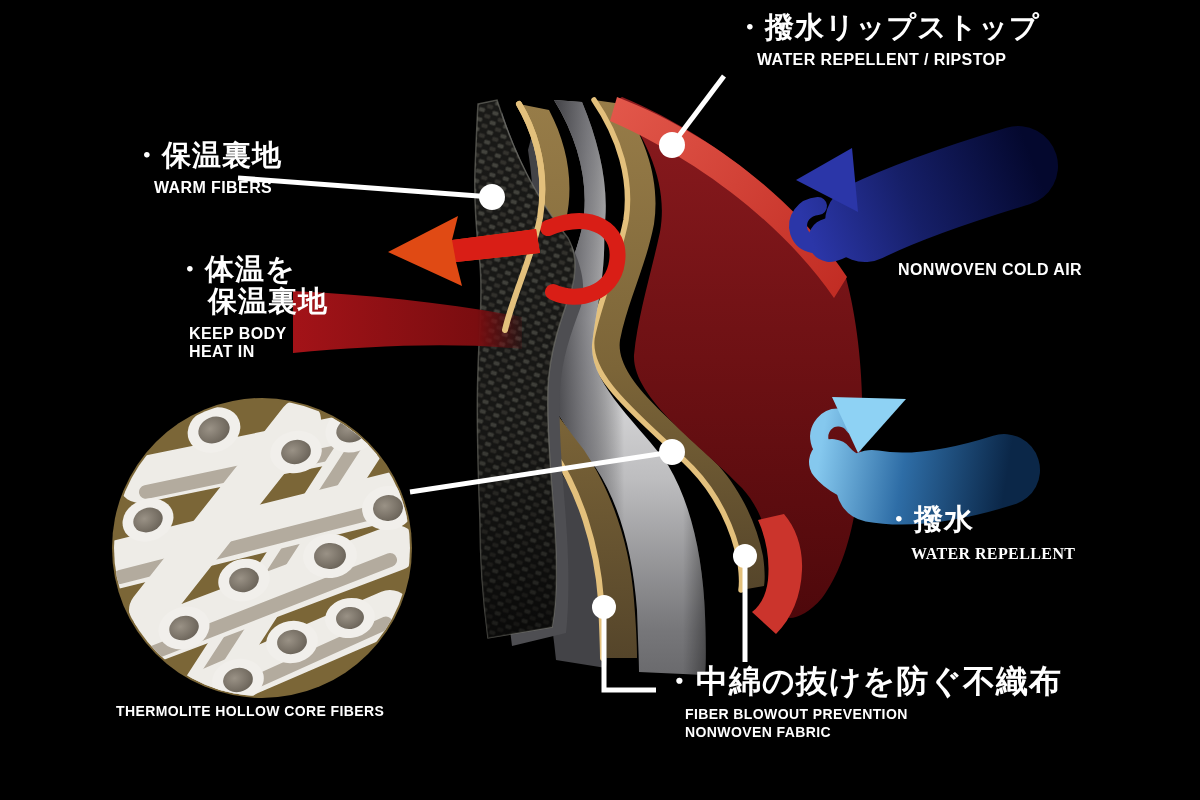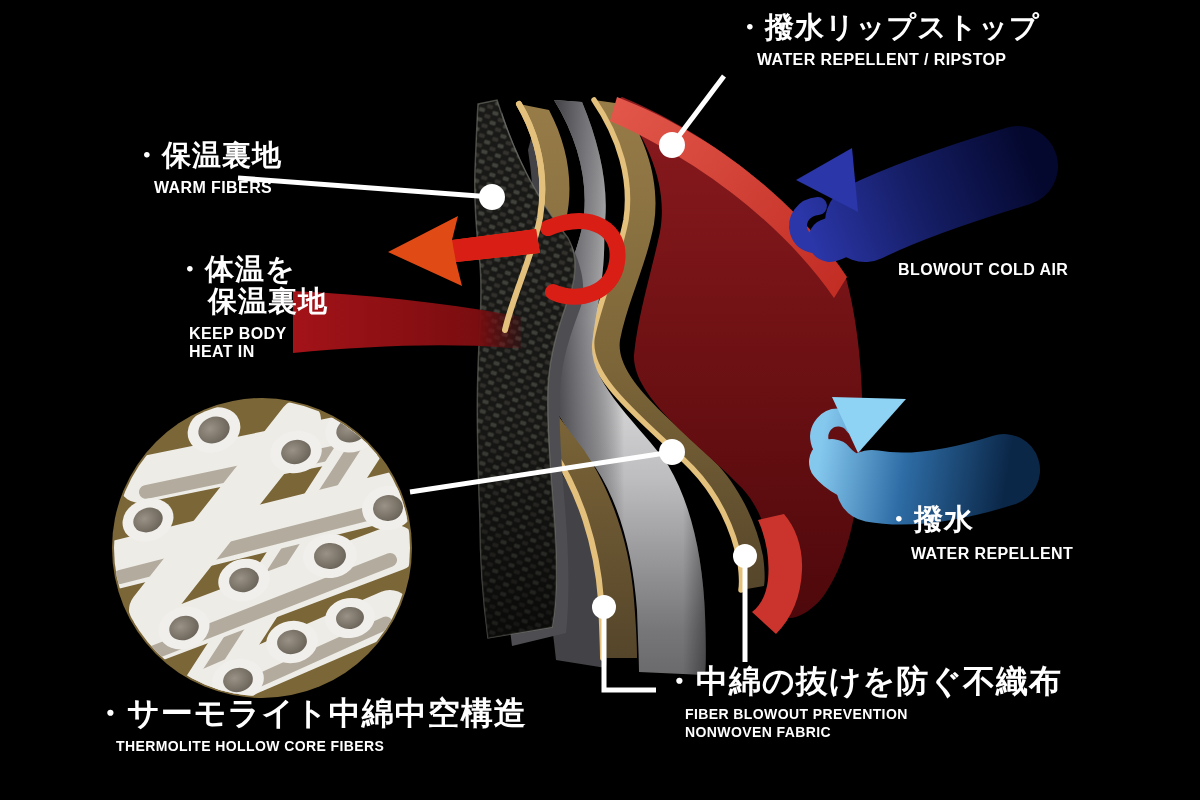--- a/index.html
+++ b/index.html
@@ -10,21 +10,21 @@
     color:var(--text,#fff);
   }
   #artwork{position:absolute;left:0;top:0;width:1200px;height:800px;}
   .label{position:absolute;font-weight:bold;line-height:1.1;white-space:nowrap;}
   .jp{font-size:29px;letter-spacing:1px;}
   .jp.small{font-size:32px;}
   .en{font-size:16px;letter-spacing:.4px;margin-top:7px;white-space:pre-line;}
   .en.big{font-size:14px;line-height:1.25;}
   .ind-sm{padding-left:14px;}
   .ind-md{padding-left:22px;}
-  .ind-lg{padding-left:27px;}
+  .ind-lg{padding-left:27px;font-family:Liberation Serif, serif;}
   .jp2{padding-left:33px;}
 </style>
 </head>
 <body>
 
 <div id="stage">
 
   <svg id="artwork" viewBox="0 0 1200 800" aria-hidden="true">
     <defs>
       <pattern id="weave" width="14" height="10" patternUnits="userSpaceOnUse" patternTransform="rotate(16)">
@@ -244,30 +244,29 @@
   </div>
 
   <div class="label" style="left:143px;top:254px;margin-left:32px;">
     <div class="jp">・体温を</div>
     <div class="jp jp2">保温裏地</div>
     <div class="en ind-sm" style="line-height:1.15;">KEEP BODY
 HEAT IN</div>
   </div>
 
   <div class="label" style="left:884px;top:254px;">
-    <div class="en ind-sm">BLOWOUT COLD AIR</div>
+    <div class="en ind-sm">NONWOVEN COLD AIR</div>
   </div>
 
   <div class="label" style="left:836px;top:504px;margin-left:48px;">
     <div class="jp">・撥水</div>
     <div class="en ind-lg" style="margin-top:9px;">WATER REPELLENT</div>
   </div>
 
   <div class="label" style="left:94px;top:696px;">
-    <div class="jp small">・サーモライト中綿中空構造</div>
     <div class="en big ind-md">THERMOLITE HOLLOW CORE FIBERS</div>
   </div>
 
   <div class="label" style="left:663px;top:664px;">
     <div class="jp small">・中綿の抜けを防ぐ不織布</div>
     <div class="en big ind-md">FIBER BLOWOUT PREVENTION
 NONWOVEN FABRIC</div>
   </div>
 
 </div>

